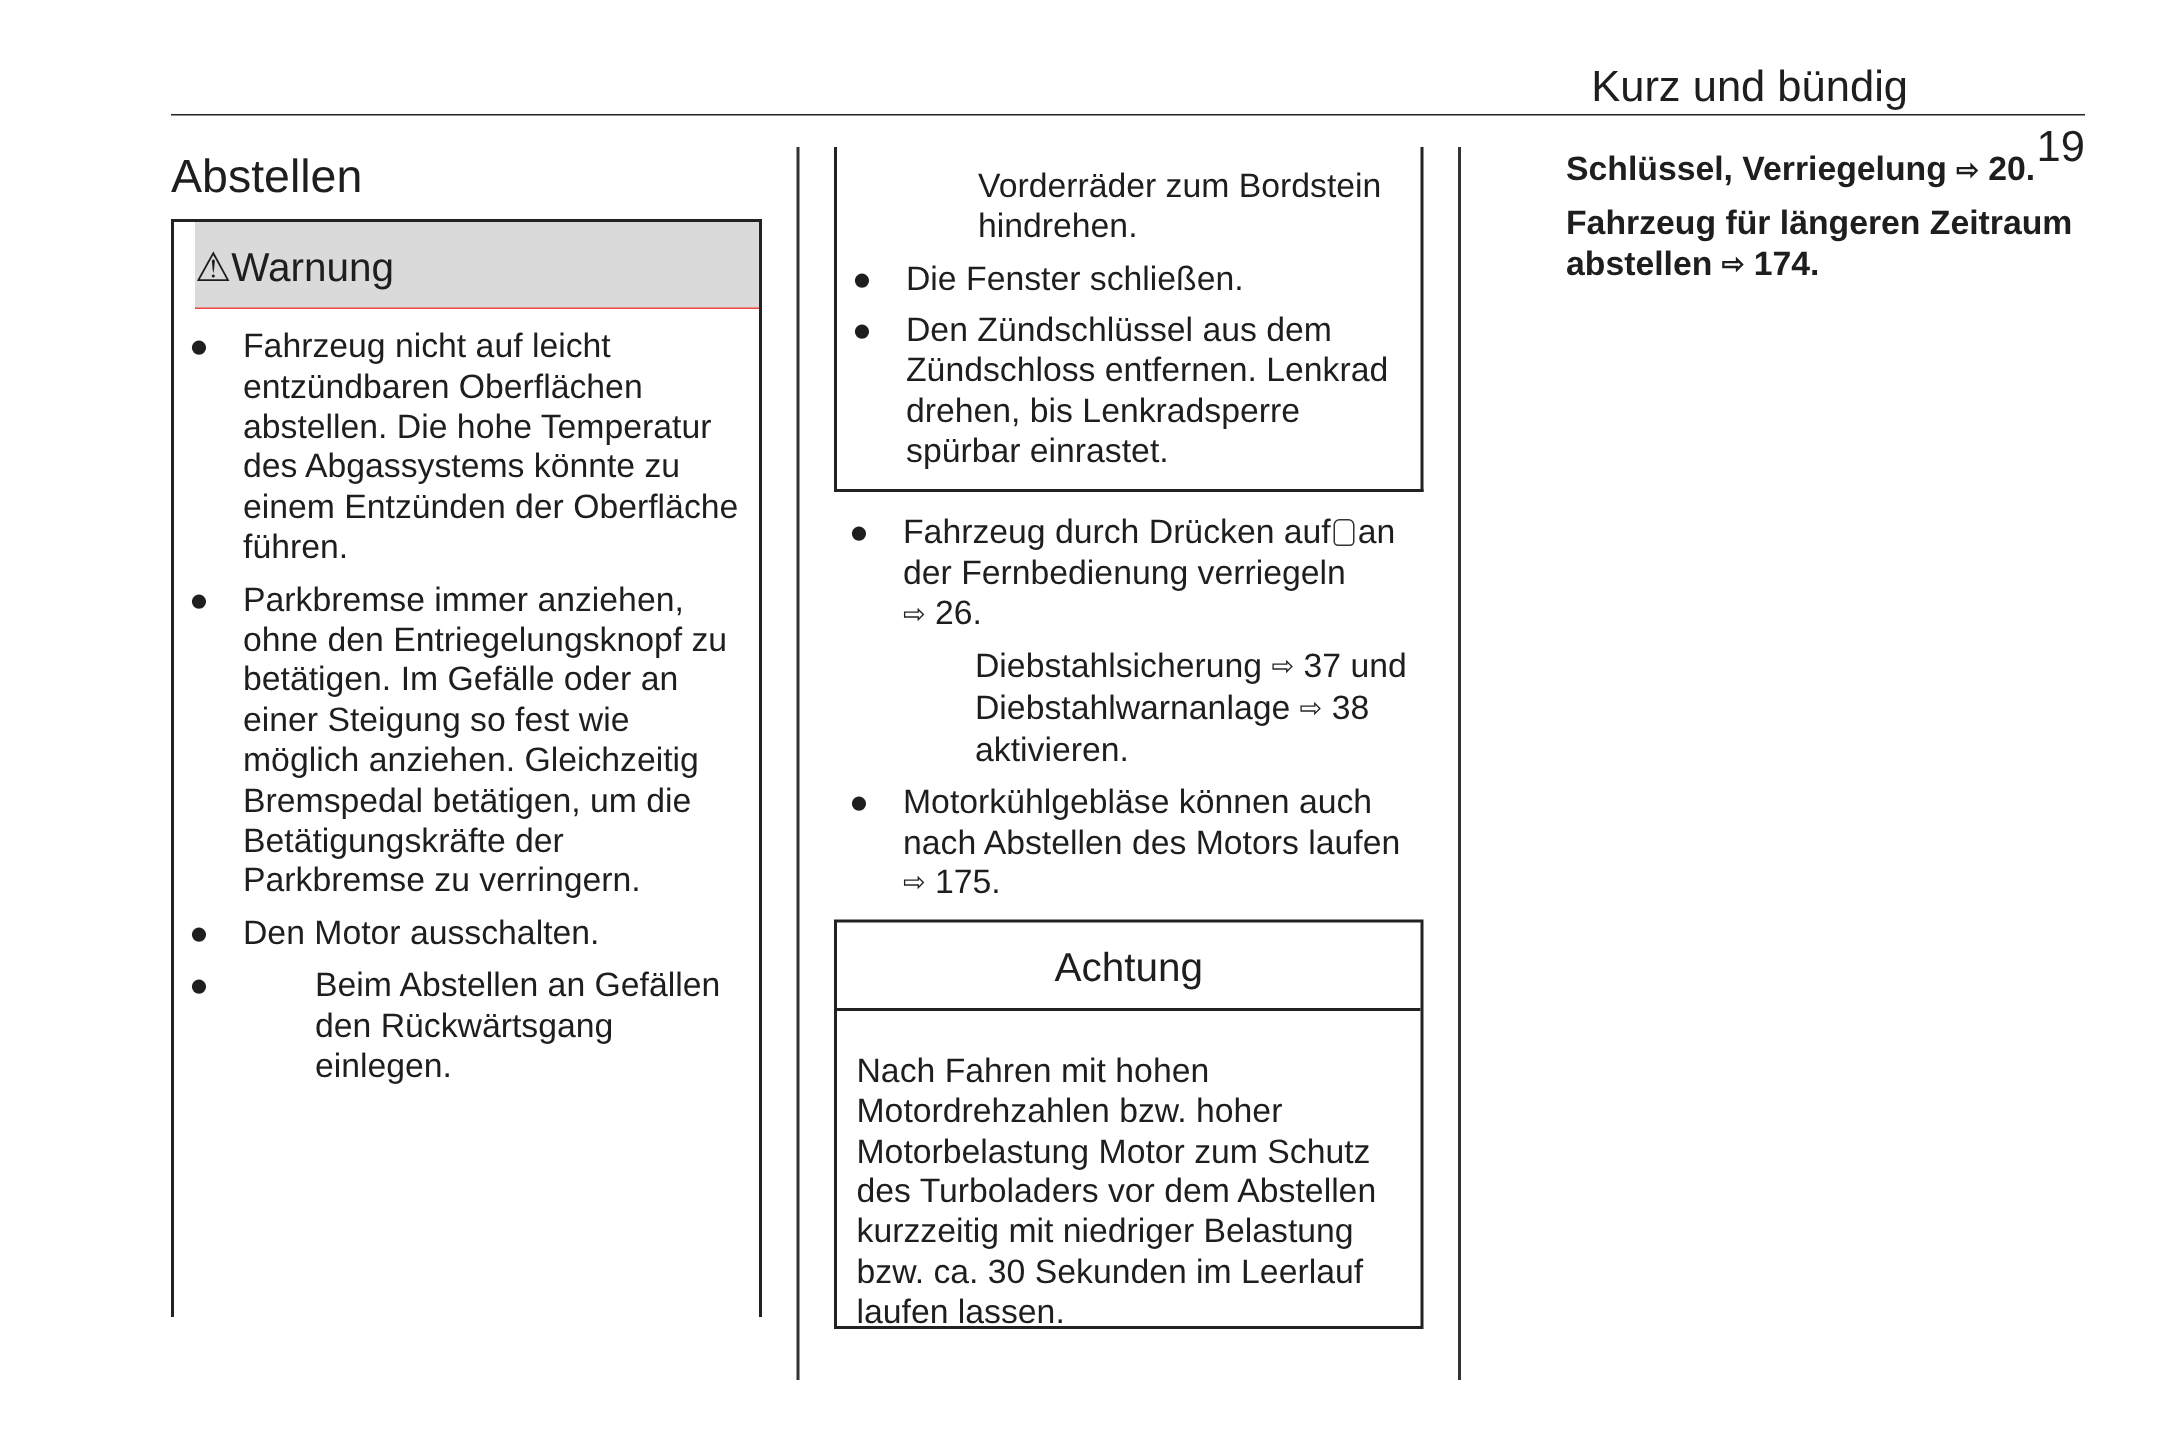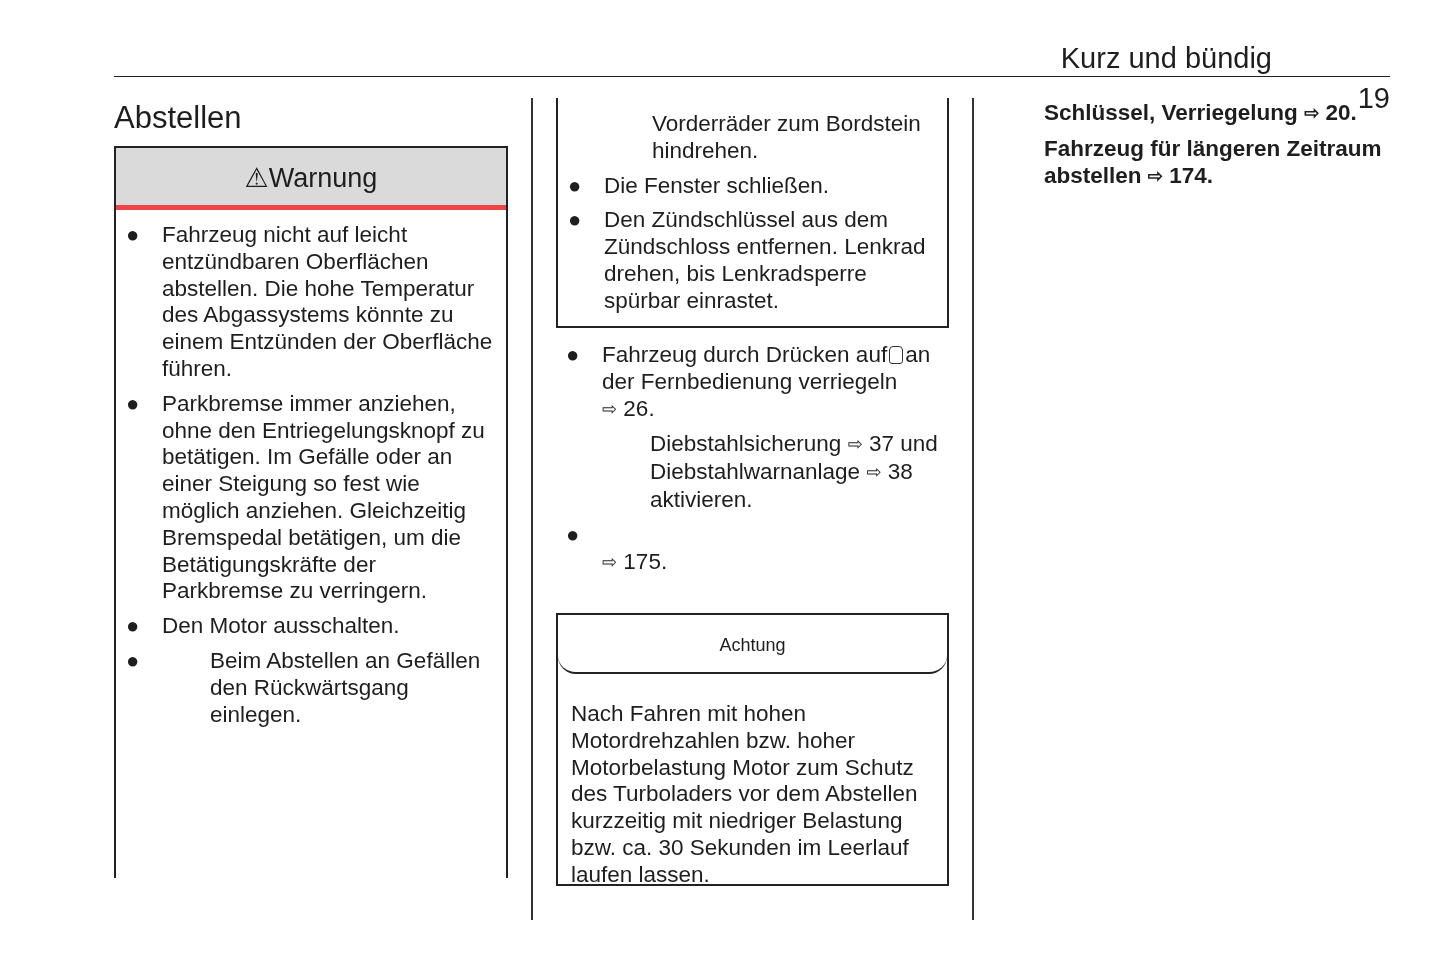--- a/index.html
+++ b/index.html
@@ -9,29 +9,29 @@
   .header .section { position:absolute; right:118px; top:2px; font-size:29px; }
   .header .pageno { position:absolute; right:0; top:2px; font-size:29px;margin-top:40px; }
   .title { position:absolute; left:114px; top:100px; font-size:31px; }
   .col-divider { position:absolute; width:1.5px; background:#333; }
   .txt { font-size:22.5px; line-height:26.8px; }
   .bullet-item { position:relative; padding-left:46px; margin-bottom:8px; }
   .bullet-item .dot { position:absolute; left:10px; top:0; font-size:22px; }
   .para { padding-left:46px; margin-bottom:8px;margin-left:48px; }
   .warn-box { position:absolute; left:114px; top:146px; width:394px; height:732px;
               border-left:2px solid #222; border-right:2px solid #222; border-top:2px solid #222; box-sizing:border-box; }
-  .warn-head { height:57px; background:#dadada; border-bottom:5px solid #ef4444; text-align:center;
-               font-size:27px; line-height:60px; }
+  .warn-head { height:57px; background:#dadada; border-bottom:1px solid #ef4444; 
+               font-size:27px; line-height:60px;margin-left:14px; }
   .warn-body { padding:12px 12px 0 0; }
   .box2 { position:absolute; left:556px; top:98px; width:393px; height:230px;
           border-left:2px solid #222; border-right:2px solid #222; border-bottom:2px solid #222; box-sizing:border-box;
           padding-top:13px; }
   .col2-list { position:absolute; left:556px; top:342px; width:400px; }
   .achtung { position:absolute; left:556px; top:613px; width:393px; height:273px; border:2px solid #222; box-sizing:border-box; }
-  .achtung-head { height:57px; border-bottom:2px solid #222; text-align:center; font-size:18px; line-height:60px;border-radius:18px; }
+  .achtung-head { height:57px; border-bottom:2px solid #222; text-align:center; font-size:27px; line-height:60px; }
   .achtung-body { padding:27px 12px 0 13px; }
   .col3 { position:absolute; left:1044px; top:100px; width:380px;font-weight:bold; }
   .arrow { display:inline-block; font-size:18px; transform:translateY(-1px); }
   .lock { display:inline-block; width:14px; height:18px; border:1.5px solid #333; border-radius:4px 4px 3px 3px;
           vertical-align:-2px; margin:0 2px; box-sizing:border-box; position:relative; }
 </style>
 </head>
 <body>
 
 <div class="header">
@@ -88,21 +88,21 @@
   <div class="para">
     <span>Diebstahlsicherung</span>
     <span class="arrow">⇨</span>
     <span>37 und</span>
     <span>Diebstahlwarnanlage</span>
     <span class="arrow">⇨</span>
     <span>38 aktivieren.</span>
   </div>
   <div class="bullet-item">
     <span class="dot">●</span>
-    <br>
+    <span>Motorkühlgebläse können auch nach Abstellen des Motors laufen</span><br>
     <span class="arrow">⇨</span>
     <span>175.</span>
   </div>
 </div>
 
 <div class="achtung">
   <div class="achtung-head">Achtung</div>
   <div class="achtung-body txt">Nach Fahren mit hohen Motordrehzahlen bzw. hoher Motorbelastung Motor zum Schutz des Turboladers vor dem Abstellen kurzzeitig mit niedriger Belastung bzw. ca. 30 Sekunden im Leerlauf laufen lassen.</div>
 </div>
 

